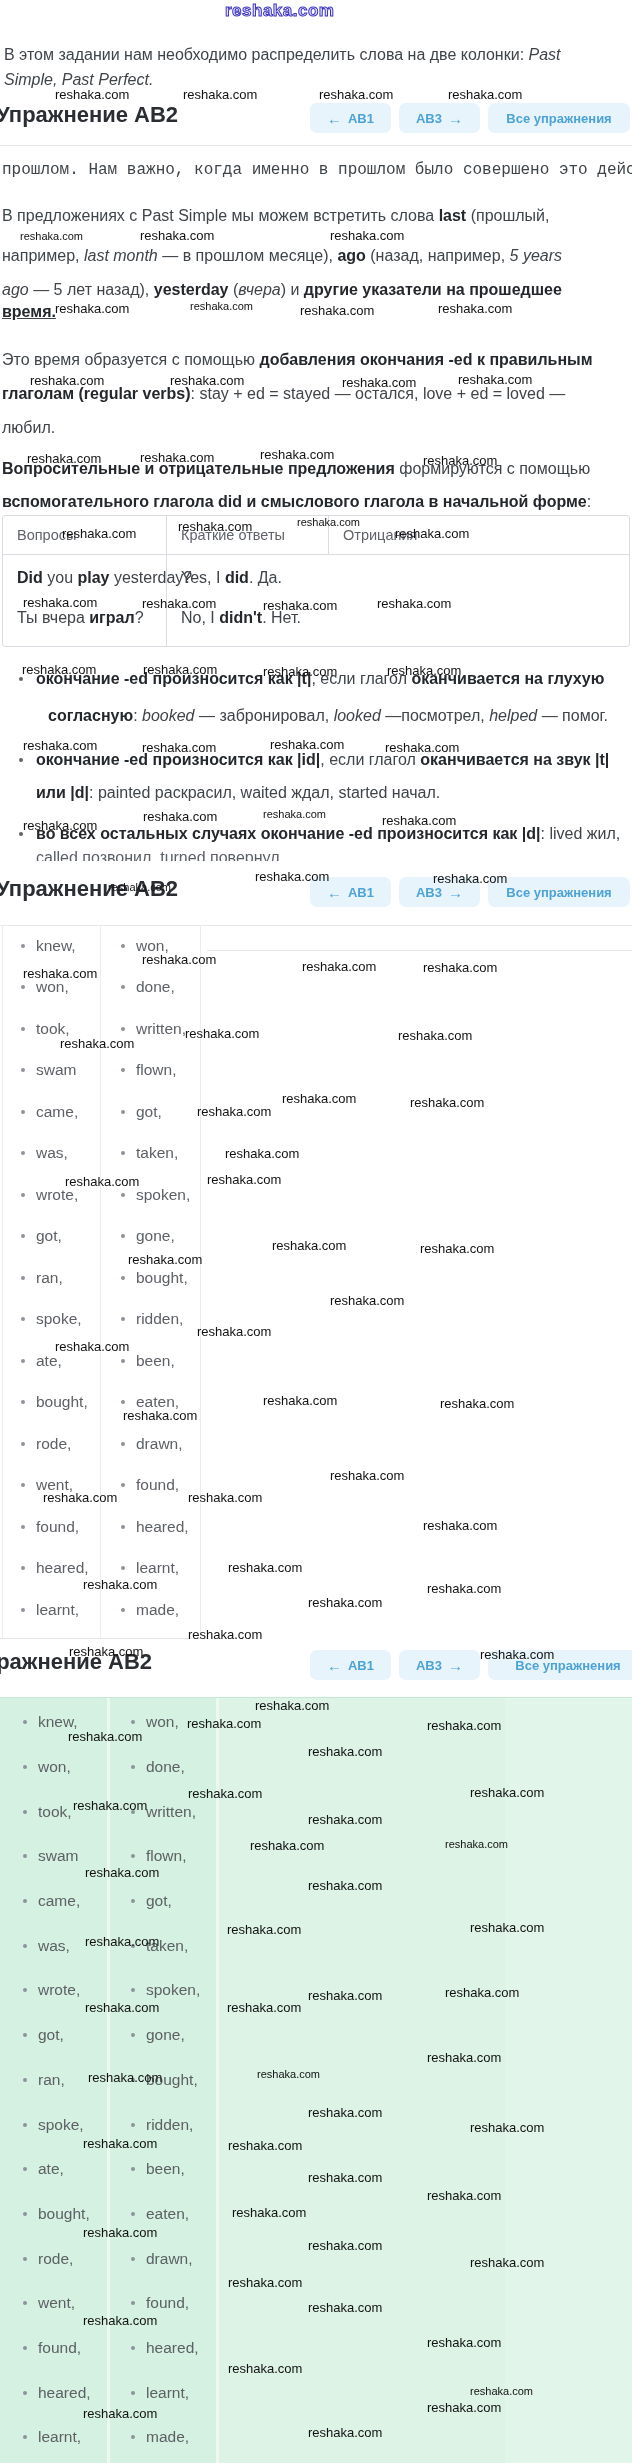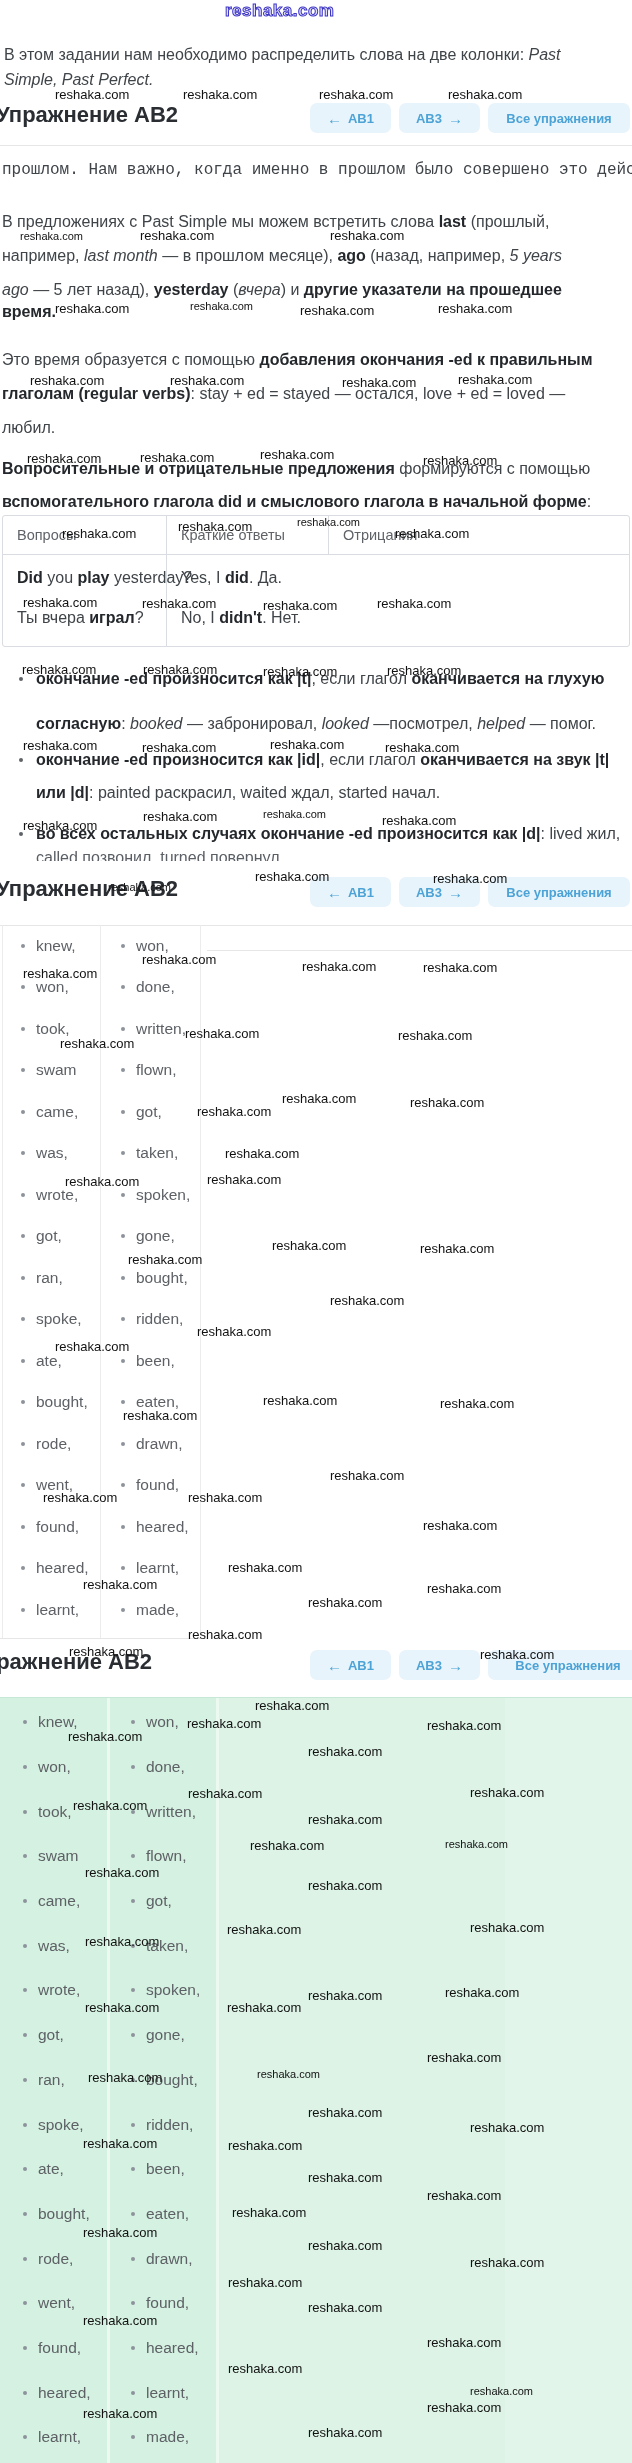--- a/index.html
+++ b/index.html
@@ -315,36 +315,36 @@
       <div class="tline" style="left: 4px; top: 70px;">
         
         <span><span class="i">Simple, Past Perfect.</span></span>
       </div>
 
       <div class="tline" style="left: 2px; top: 160px; font-family: Liberation Mono, monospace;">
         
         <span><span>прошлом. Нам важно, когда именно в прошлом было совершено это действие.</span></span>
       </div>
 
-      <div class="tline" style="left: 2px; top: 212px;">
+      <div class="tline" style="left: 2px; top: 206px;">
         
         <span><span>В предложениях с Past Simple мы можем встретить слова </span><span class="b">last</span><span> (прошлый,</span></span>
       </div>
 
       <div class="tline" style="left: 2px; top: 246px;">
         
         <span><span>например, </span><span class="i">last month</span><span> — в прошлом месяце), </span><span class="b">ago</span><span> (назад, например, </span><span class="i">5 years</span></span>
       </div>
 
       <div class="tline" style="left: 2px; top: 280px;">
         
         <span><span class="i">ago</span><span> — 5 лет назад), </span><span class="b">yesterday</span><span> (</span><span class="i">вчера</span><span>) и </span><span class="b">другие указатели на прошедшее</span></span>
       </div>
 
-      <div class="tline" style="left: 2px; top: 302px;">
+      <div class="tline" style="left: 2px; top: 302px; text-decoration: underline;">
         
         <span><span class="b">время.</span></span>
       </div>
 
       <div class="tline" style="left: 2px; top: 350px;">
         
         <span><span>Это время образуется с помощью </span><span class="b">добавления окончания -ed к правильным</span></span>
       </div>
 
       <div class="tline" style="left: 2px; top: 384px;">
@@ -365,21 +365,21 @@
       <div class="tline" style="left: 2px; top: 492px;">
         
         <span><span class="b">вспомогательного глагола did и смыслового глагола в начальной форме</span><span>:</span></span>
       </div>
 
       <div class="tline" style="left: 36px; top: 669px;">
         <span class="tdot"></span>
         <span><span class="b">окончание -ed произносится как |t|</span><span>, если глагол </span><span class="b">оканчивается на глухую</span></span>
       </div>
 
-      <div class="tline" style="left: 36px; top: 706px; margin-top: 8px;">
+      <div class="tline" style="left: 48px; top: 706px;">
         
         <span><span class="b">согласную</span><span>: </span><span class="i">booked</span><span> — забронировал, </span><span class="i">looked</span><span> —посмотрел, </span><span class="i">helped</span><span> — помог.</span></span>
       </div>
 
       <div class="tline" style="left: 36px; top: 750px;">
         <span class="tdot"></span>
         <span><span class="b">окончание -ed произносится как |id|</span><span>, если глагол </span><span class="b">оканчивается на звук |t|</span></span>
       </div>
 
       <div class="tline" style="left: 36px; top: 783px;">

